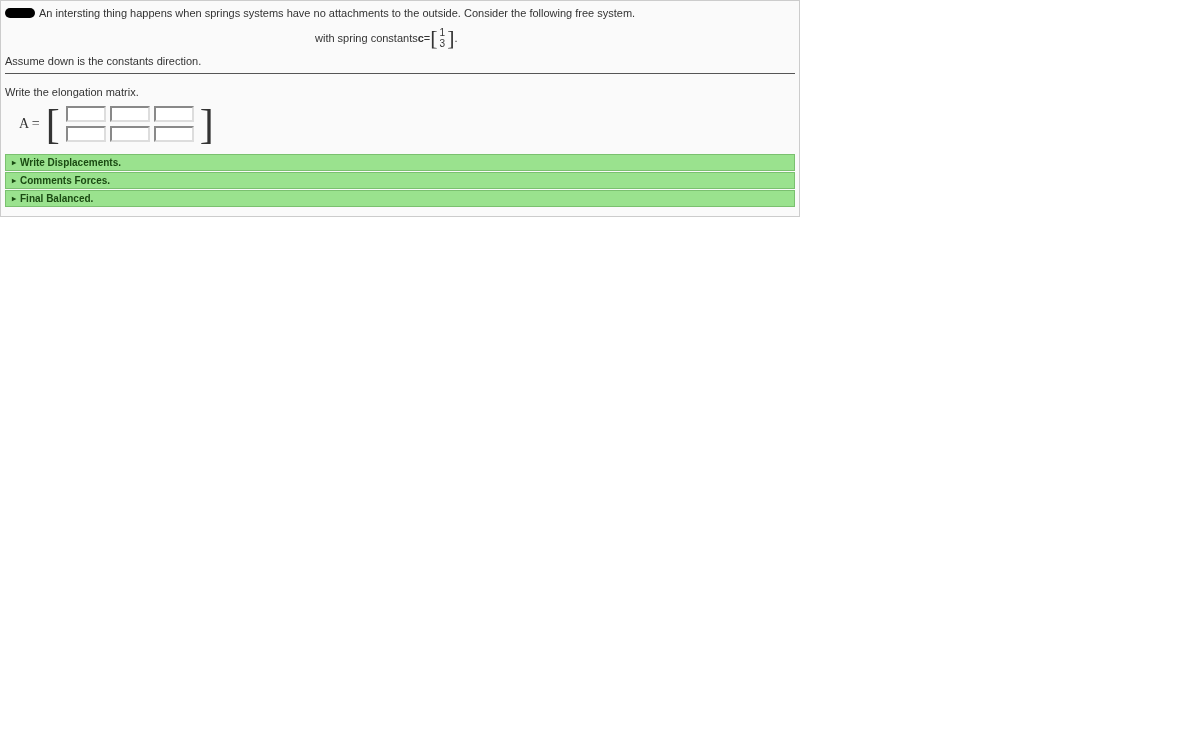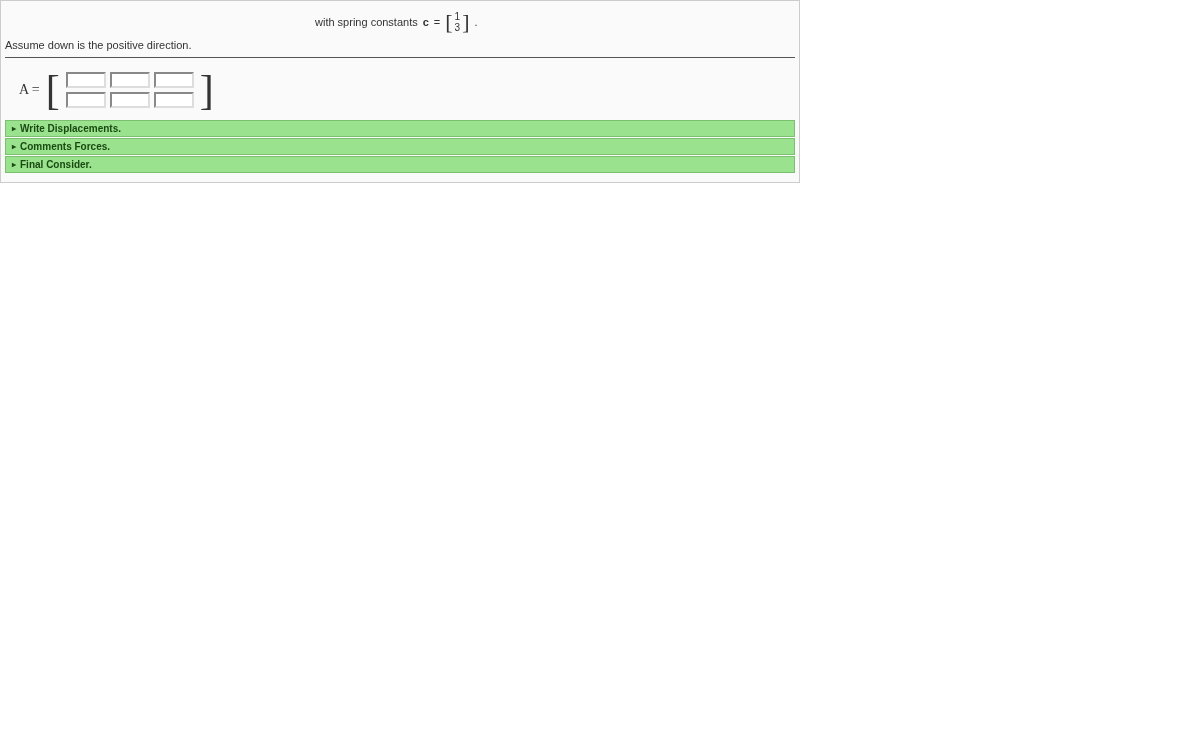--- a/index.html
+++ b/index.html
@@ -61,21 +61,20 @@
   }
   .spring-seg svg { display: block; }
   .spring-label {
     font-family: "Comic Sans MS", cursive;
     font-size: 10px;
     color: #2a4bd7;
   }
   .figure-text {
     display: flex;
     align-items: center;
-    gap: 5px;
     font-size: 11px;
   }
   .vec-wrap {
     display: flex;
     align-items: center;
   }
   .vec-bracket {
     font-size: 22px;
     line-height: 22px;
     font-family: "Times New Roman", serif;
@@ -141,43 +140,48 @@
   }
   .acc-caret {
     font-size: 8px;
   }
 </style>
 </head>
 <body>
 
 <div class="page">
 
+  <div class="intro">
+    <span class="redact"></span>
+    <span>An intersting thing happens when springs systems have no attachments to the outside. Consider the following free system.</span>
+  </div>
 
   <div class="figure-row">
 
     <div class="figure-text">
       <span>with spring constants</span>
       <b>c</b>
       <span>=</span>
       <span class="vec-wrap">
         <span class="vec-bracket">[</span>
         <span class="vec-col">
           <span>1</span>
           <span>3</span>
         </span>
         <span class="vec-bracket">]</span>
       </span>
       <span>.</span>
     </div>
   </div>
 
-  <div class="note">Assume down is the positive direction.</div>
+  <div class="note">Assume down is the constants direction.</div>
 
   <hr class="sep">
 
+  <div class="prompt2">Write the elongation matrix.</div>
 
   <div class="matrix-row">
     <span class="math-A">A =</span>
     <span class="bracket">[</span>
     <div class="matrix-inputs">
       <input type="text" style="">
       <input type="text" style="">
       <input type="text" style="">
       <input type="text" style="">
       <input type="text" style="">
@@ -190,17 +194,17 @@
     <div class="acc-item">
       <span class="acc-caret">▸</span>
       <span>Write Displacements.</span>
     </div>
     <div class="acc-item">
       <span class="acc-caret">▸</span>
       <span>Comments Forces.</span>
     </div>
     <div class="acc-item">
       <span class="acc-caret">▸</span>
-      <span>Final Consider.</span>
+      <span>Final Balanced.</span>
     </div>
   </div>
 
 </div>
 
 </body></html>

